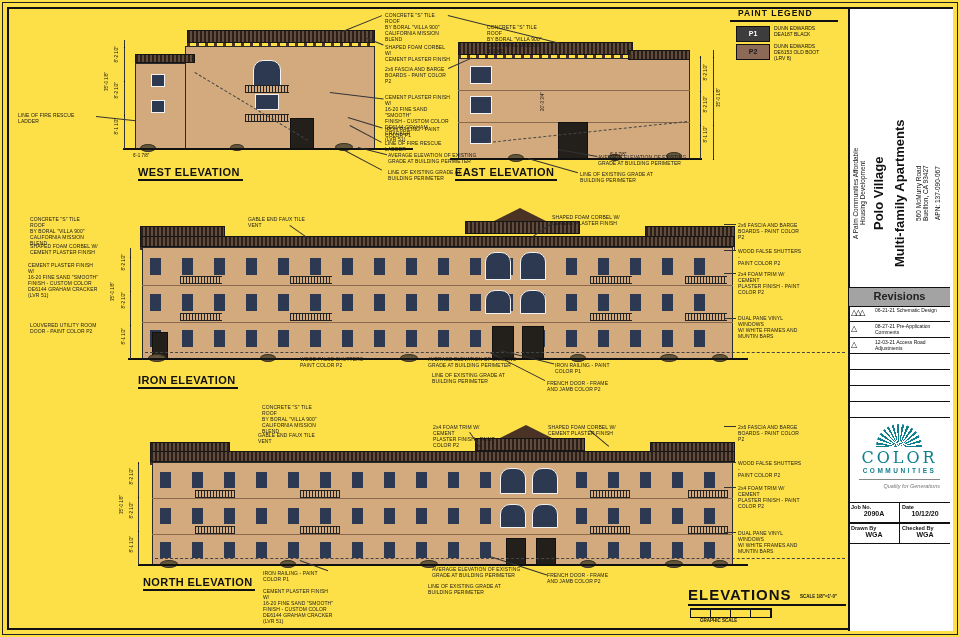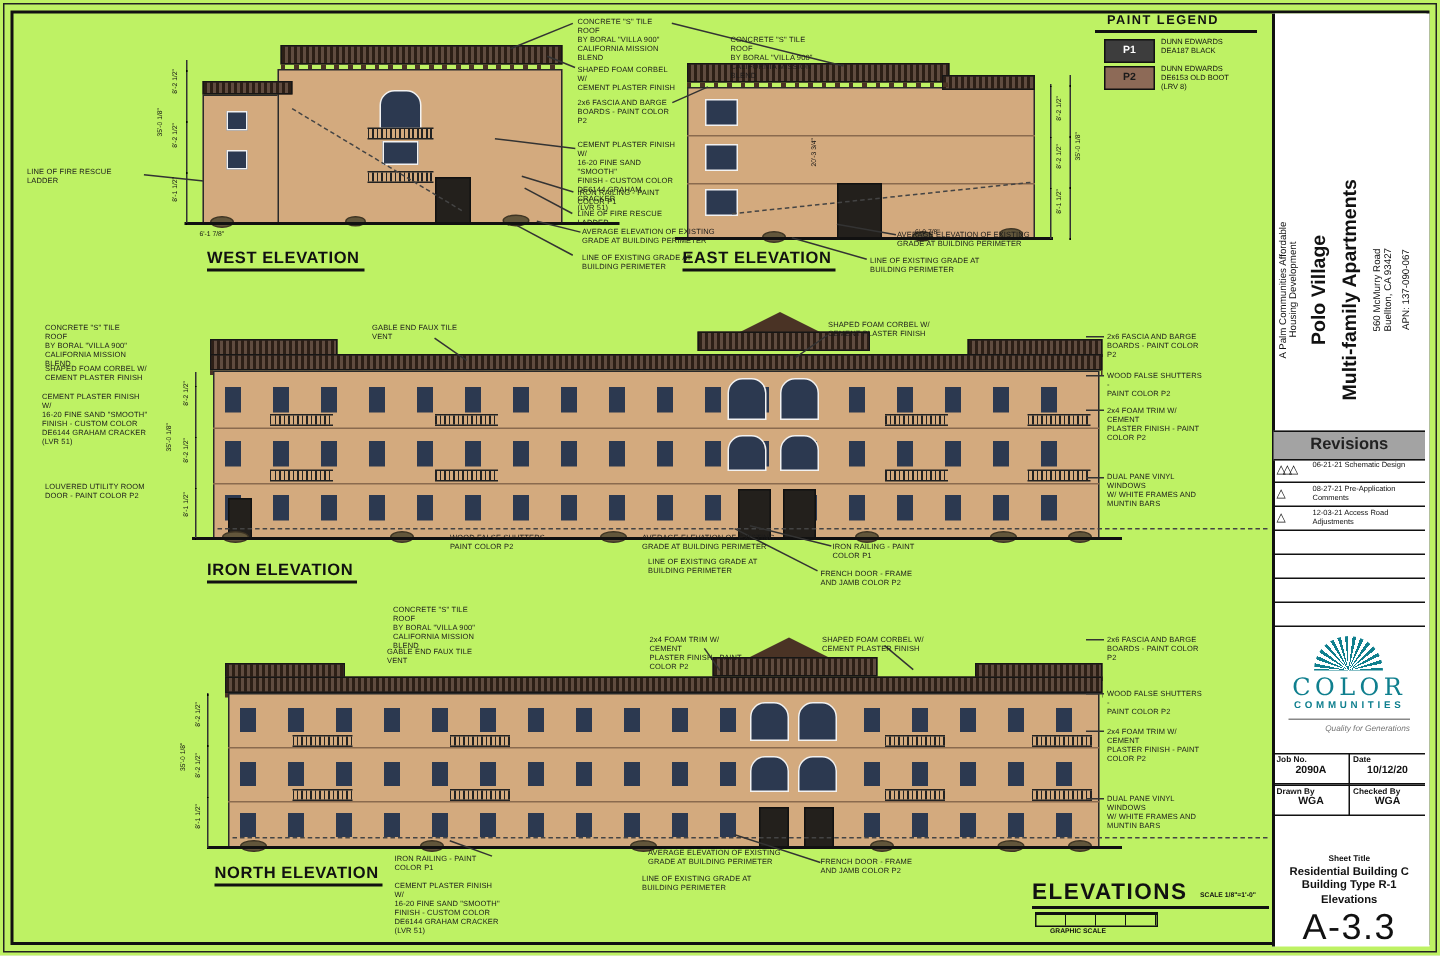--- a/index.html
+++ b/index.html
@@ -1,16 +1,16 @@
 <!DOCTYPE html>
 <html><head>
 <meta charset="utf-8">
 <style>
   html,body { margin:0; padding:0; background:#e9e9e9; }
-  .sheet { position:relative; width:960px; height:637px; background:#bef264;
+  .sheet { position:relative; width:960px; height:637px; background:#fde047;
            font-family:"Liberation Sans", sans-serif; color:#111; overflow:hidden; }
   .frame-outer { position:absolute; inset:2px; border:1px solid #222; }
   .frame-inner { position:absolute; left:7px; top:7px; right:7px; bottom:7px; border:2px solid #111; }
 
   
   .note { position:absolute; font-size:5px; line-height:1.2; letter-spacing:.1px;
           white-space:pre-line; color:#1a1a1a; z-index:6; }
   .elev-label { position:absolute; font-size:11px; font-weight:bold; letter-spacing:.4px;
                 border-bottom:2.5px solid #111; padding:0 3px 1px 0; z-index:6; }
   .dimv { position:absolute; font-size:4.5px; writing-mode:vertical-rl; transform:rotate(180deg);
@@ -457,20 +457,13 @@
   <div class="info-cell" style="left:849px;top:523px;width:51px;height:21px;border-right:1px solid #111;">
     <div class="info-label">Drawn By</div>
     <div class="info-value">WGA</div>
   </div>
   <div class="info-cell" style="left:900px;top:523px;width:50px;height:21px;">
     <div class="info-label">Checked By</div>
     <div class="info-value">WGA</div>
   </div>
 
 
-  <div class="tb tb-sheet">
-    <div class="sheet-title-label">Sheet Title</div>
-    <div class="sheet-title-lines">Residential Building C
-Building Type R-1
-Elevations</div>
-    <div class="sheet-number">A-3.3</div>
-  </div>
 </div>
 
 </body></html>

